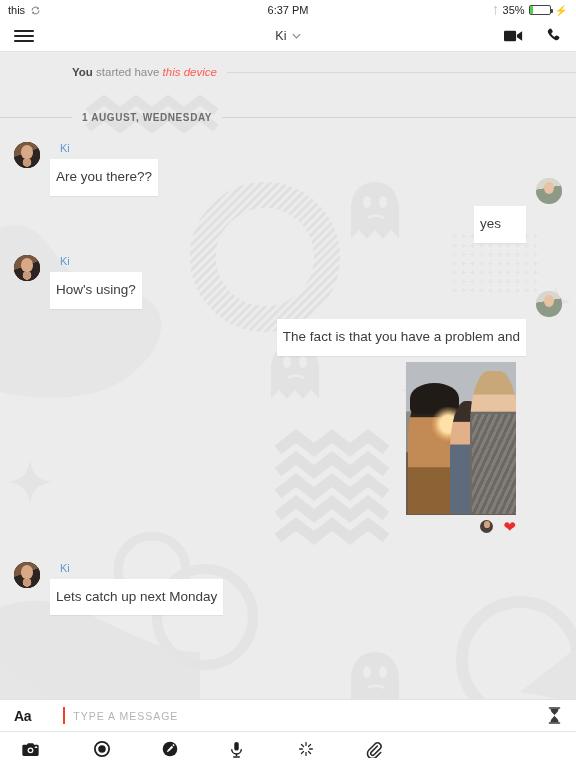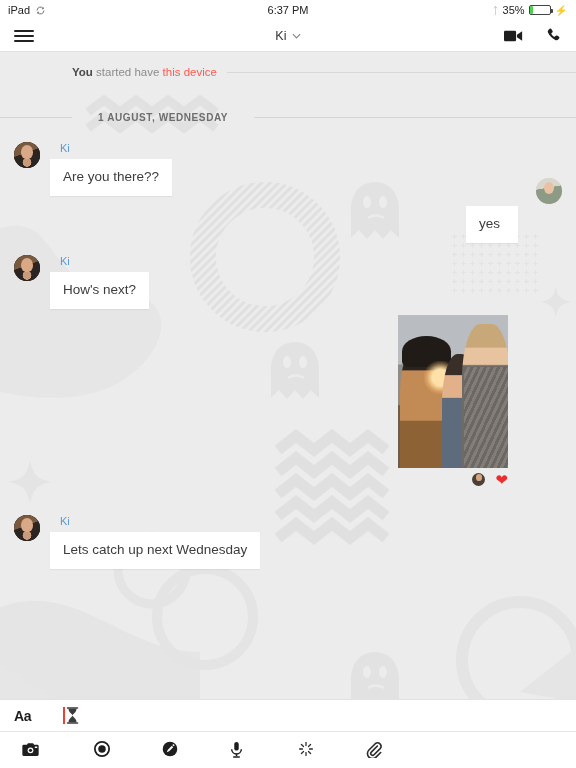--- a/index.html
+++ b/index.html
@@ -78,23 +78,23 @@
   .chat-inner { position:relative; z-index:2; }
 
   
   .sys-row {
     display:flex; align-items:center; gap:10px;
     padding:0 0 0 72px; height:24px;
     font-size:11.5px; color:#8d8d8d;
   }
   .sys-row .line { flex:1; height:1px; background:#d8d8d8; }
   .sys-row b { color:#4a4a4a; font-weight:bold; }
-  .sys-row .accent { color:#ff5a4e; }
+  .sys-row .accent { color:#ff5a4e;font-style:italic; }
   .date-row {
-    display:flex; align-items:center; gap:26px;
+    display:flex; align-items:center; gap:10px;
     padding:0 0 0 0; height:22px;
     font-size:10px; letter-spacing:.6px; color:#6d6d6d; font-weight:bold;
   }
   .date-row .line { flex:1; height:1px; background:#d3d5d7; }
   .date-row .l-left { max-width:72px; }
 
   
   .msg-row { display:flex; padding:0 14px; margin-top:14px; }
   .msg-row.left { justify-content:flex-start; }
   .msg-row.right { justify-content:flex-end; }
@@ -128,26 +128,26 @@
     background:#e8c2a3;
   }
 
   .bubble-col { display:flex; flex-direction:column; }
   .sender {
     font-size:11px; color:#5b9bd5; margin:0 0 5px 10px; font-weight:500;
   }
   .bubble {
     background:#fff; color:#3c3c3c;
     font-size:13.5px; line-height:1.25;
-    padding:10px 13px;
+    padding:10px 6px;
     max-width:300px;
     box-shadow:0 1px 1px rgba(0,0,0,.05);
   }
   .left .bubble-col { margin-left:10px; }
-  .right .bubble-col { align-items:flex-end; margin-right:18px; }
+  .right .bubble-col { align-items:flex-end; margin-right:10px; }
 
   
   .photo-wrap { position:relative; margin-top:6px; }
   .photo {
     width:110px; height:153px; overflow:hidden; position:relative;
     background:#6d6356;
   }
   .photo .sky { position:absolute; inset:0;
     background:linear-gradient(175deg,#b9bcc0 0 30%, #8f8b85 31% 55%, #6a5d50 56% 100%); }
   .photo .p1 { position:absolute; left:2%; top:18%; width:46%; height:82%;
@@ -210,21 +210,21 @@
   .tool { width:68px; display:flex; align-items:center; justify-content:flex-start; }
   .tool:first-child { width:72px; }
 
   svg { display:block; }
 </style>
 </head>
 <body>
 
 <div class="statusbar">
   <div class="sb-left">
-    <span>iPad</span>
+    <span>this</span>
     <span>
       <svg width="11" height="11" viewBox="0 0 16 16">
         <path d="M3 8a5 5 0 0 1 9-3M13 8a5 5 0 0 1-9 3" stroke="#6b6b6b" stroke-width="1.4" fill="none"></path>
         <path d="M12 3.5v2h-2" stroke="#6b6b6b" stroke-width="1.4" fill="none"></path>
         <path d="M4 12.5v-2h2" stroke="#6b6b6b" stroke-width="1.4" fill="none"></path>
       </svg>
     </span>
   </div>
   <div class="sb-center">6:37 PM</div>
   <div class="sb-right">
@@ -348,24 +348,30 @@
       <div class="bubble-col">
         <div class="bubble" style="min-width:52px;">yes</div>
       </div>
       <div class="avatar light" style="margin-top:-28px;"></div>
     </div>
 
     <div class="msg-row left" style="margin-top:12px;">
       <div class="avatar dark"></div>
       <div class="bubble-col">
         <span class="sender">Ki</span>
-        <div class="bubble">How's next?</div>
-      </div>
-    </div>
-
+        <div class="bubble">How's using?</div>
+      </div>
+    </div>
+
+    <div class="msg-row right" style="margin-top:10px;">
+      <div class="bubble-col">
+        <div class="bubble" style="white-space:nowrap;">The fact is that you have a problem and</div>
+      </div>
+      <div class="avatar light" style="margin-top:-28px;"></div>
+    </div>
 
     <div class="msg-row right" style="margin-top:0;">
       <div class="bubble-col">
         <div class="photo-wrap">
           <div class="photo">
             <span class="sky"></span>
               <span class="p1"></span>
               <span class="hat"></span>
             <span class="glow"></span>
               <span class="p2"></span>
@@ -379,30 +385,31 @@
         </div>
       </div>
       <div style="width:26px;margin-left:10px;"></div>
     </div>
 
 
     <div class="msg-row left" style="margin-top:28px;">
       <div class="avatar dark"></div>
       <div class="bubble-col">
         <span class="sender">Ki</span>
-        <div class="bubble">Lets catch up next Wednesday</div>
+        <div class="bubble">Lets catch up next Monday</div>
       </div>
     </div>
 
   </div>
 </div>
 
 <div class="inputbar">
   <span class="aa">Aa</span>
   <span class="caret"></span>
+  <span class="placeholder">TYPE A MESSAGE</span>
   <span class="hourglass">
     <svg width="15" height="17" viewBox="0 0 14 17">
       <path d="M2 1h10M2 16h10" stroke="#3b3b3b" stroke-width="1.6" stroke-linecap="round"></path>
       <path d="M3 1.8c0 4 4 5.2 4 6.7 0 1.5-4 2.7-4 6.7h8c0-4-4-5.2-4-6.7 0-1.5 4-2.7 4-6.7z" fill="#3b3b3b"></path>
     </svg>
   </span>
 </div>
 
 <div class="toolbar">
   <span class="tool">

